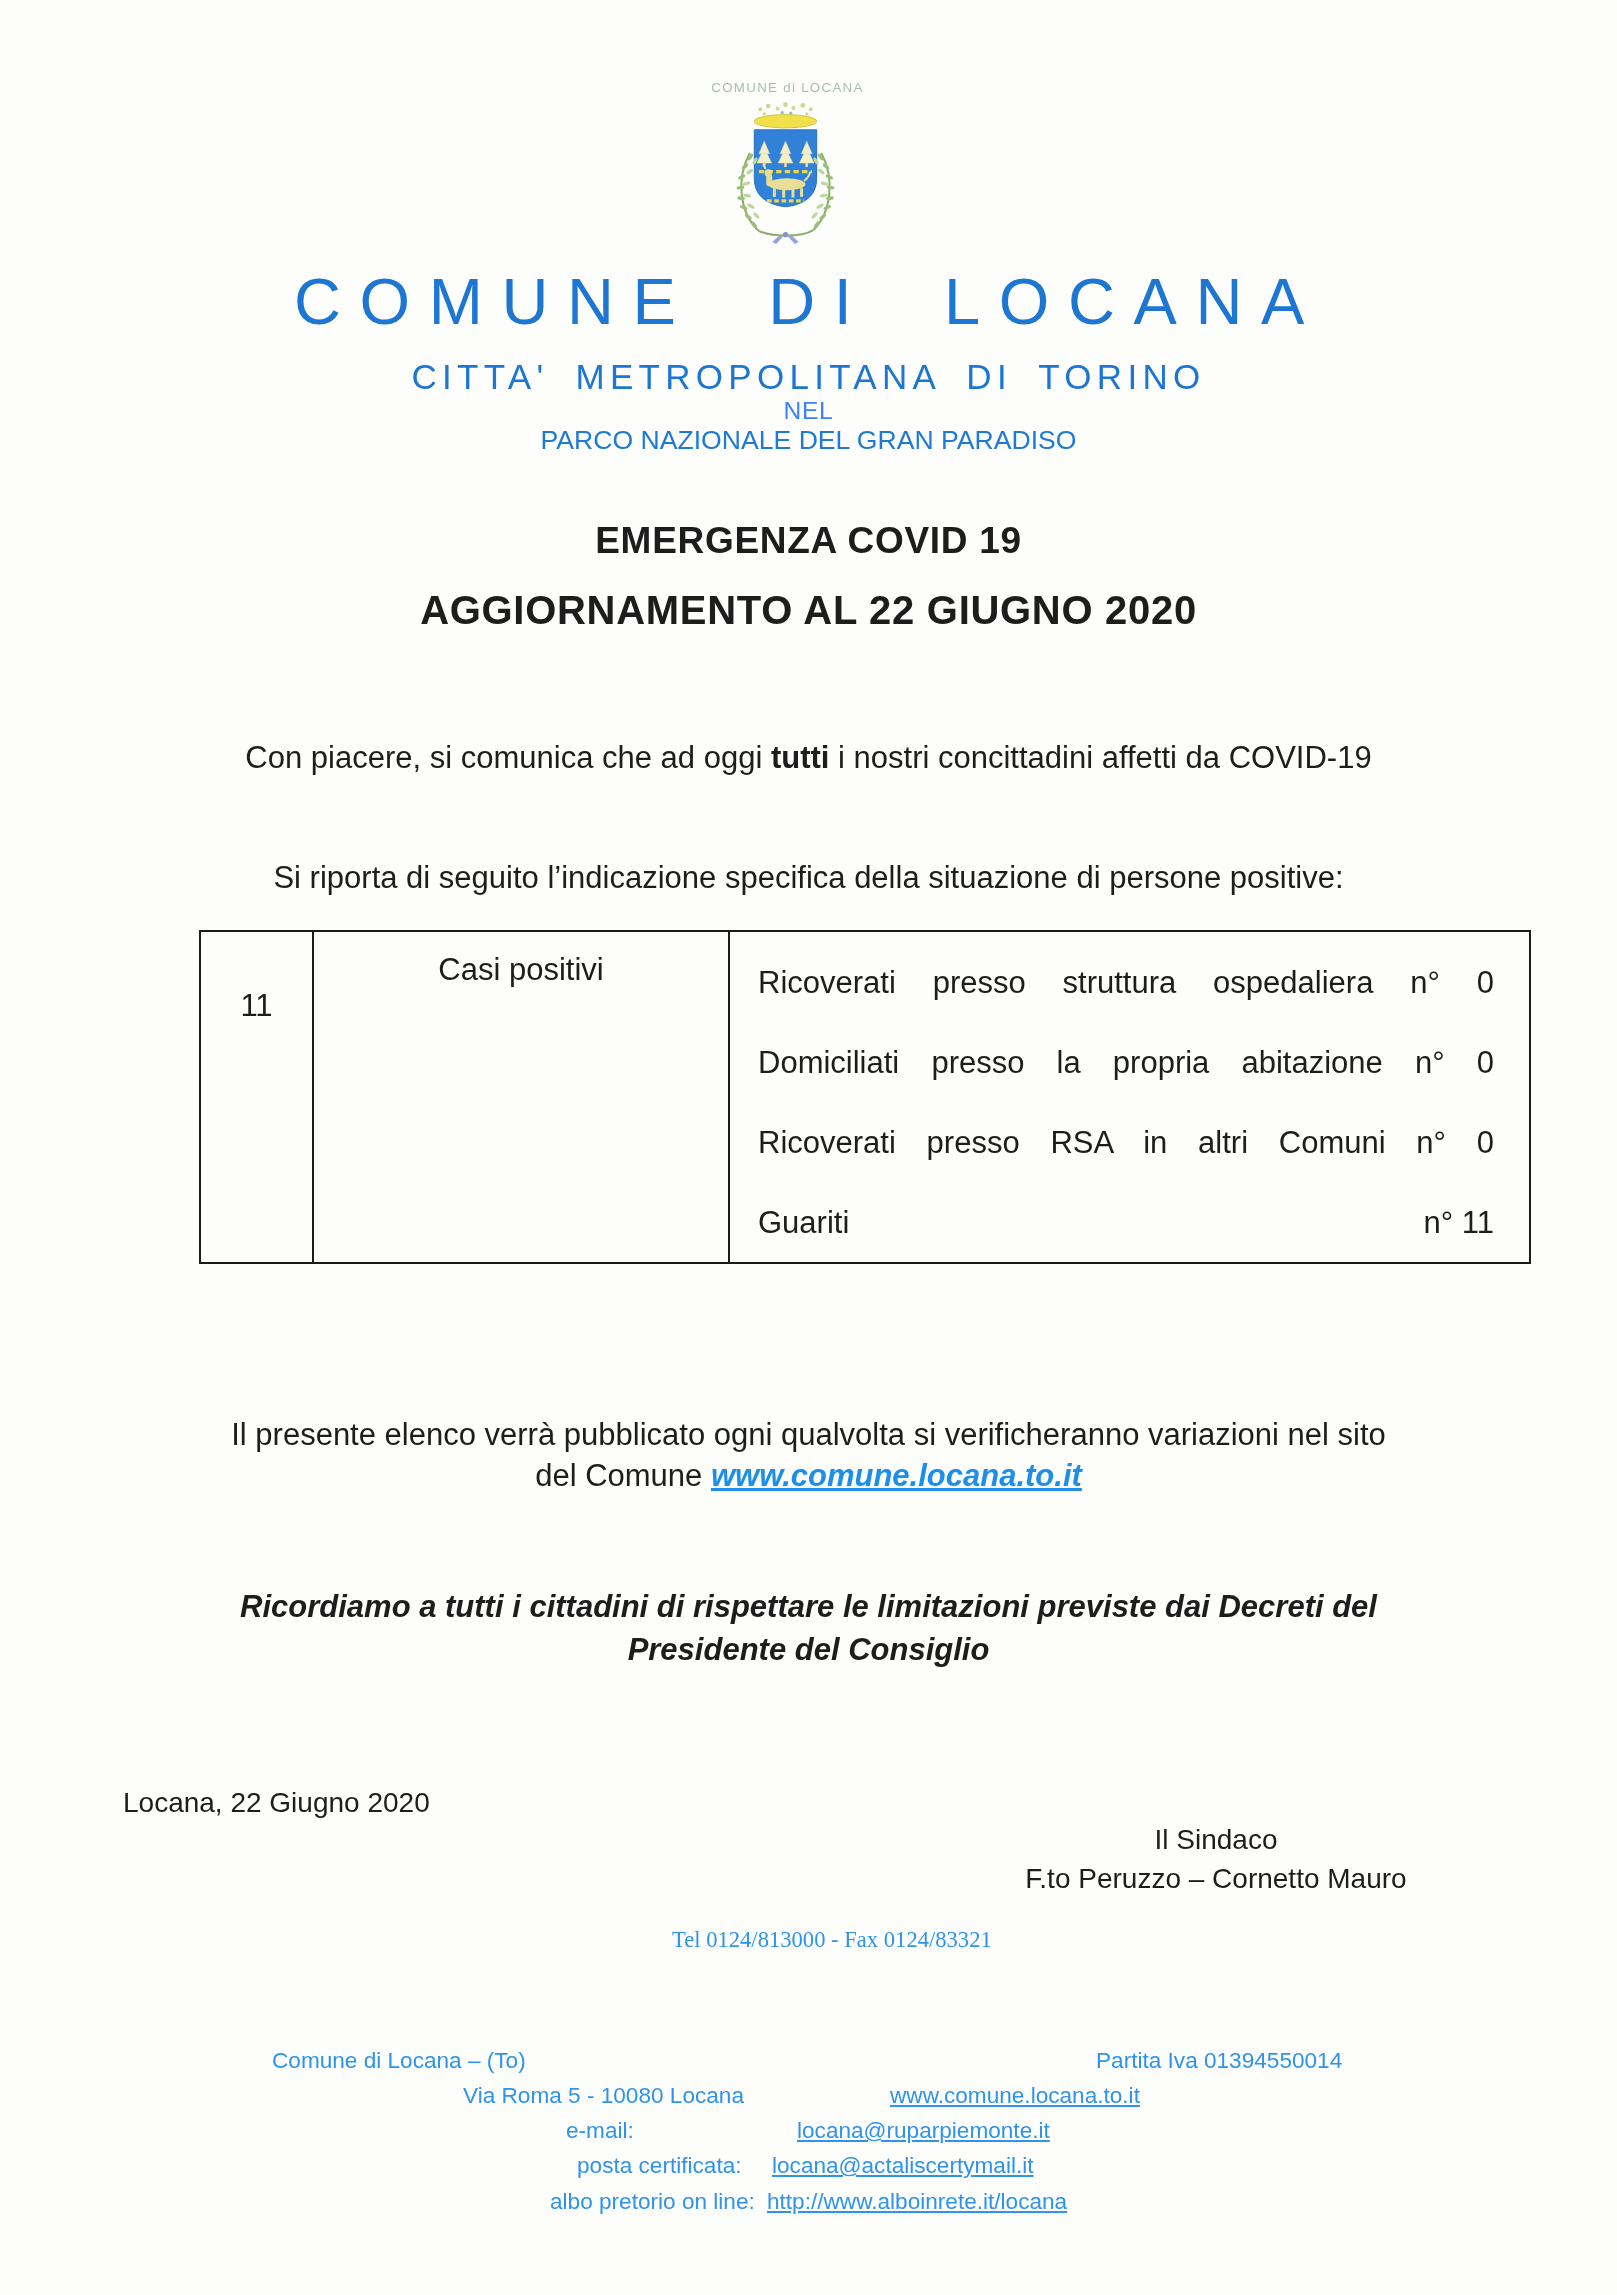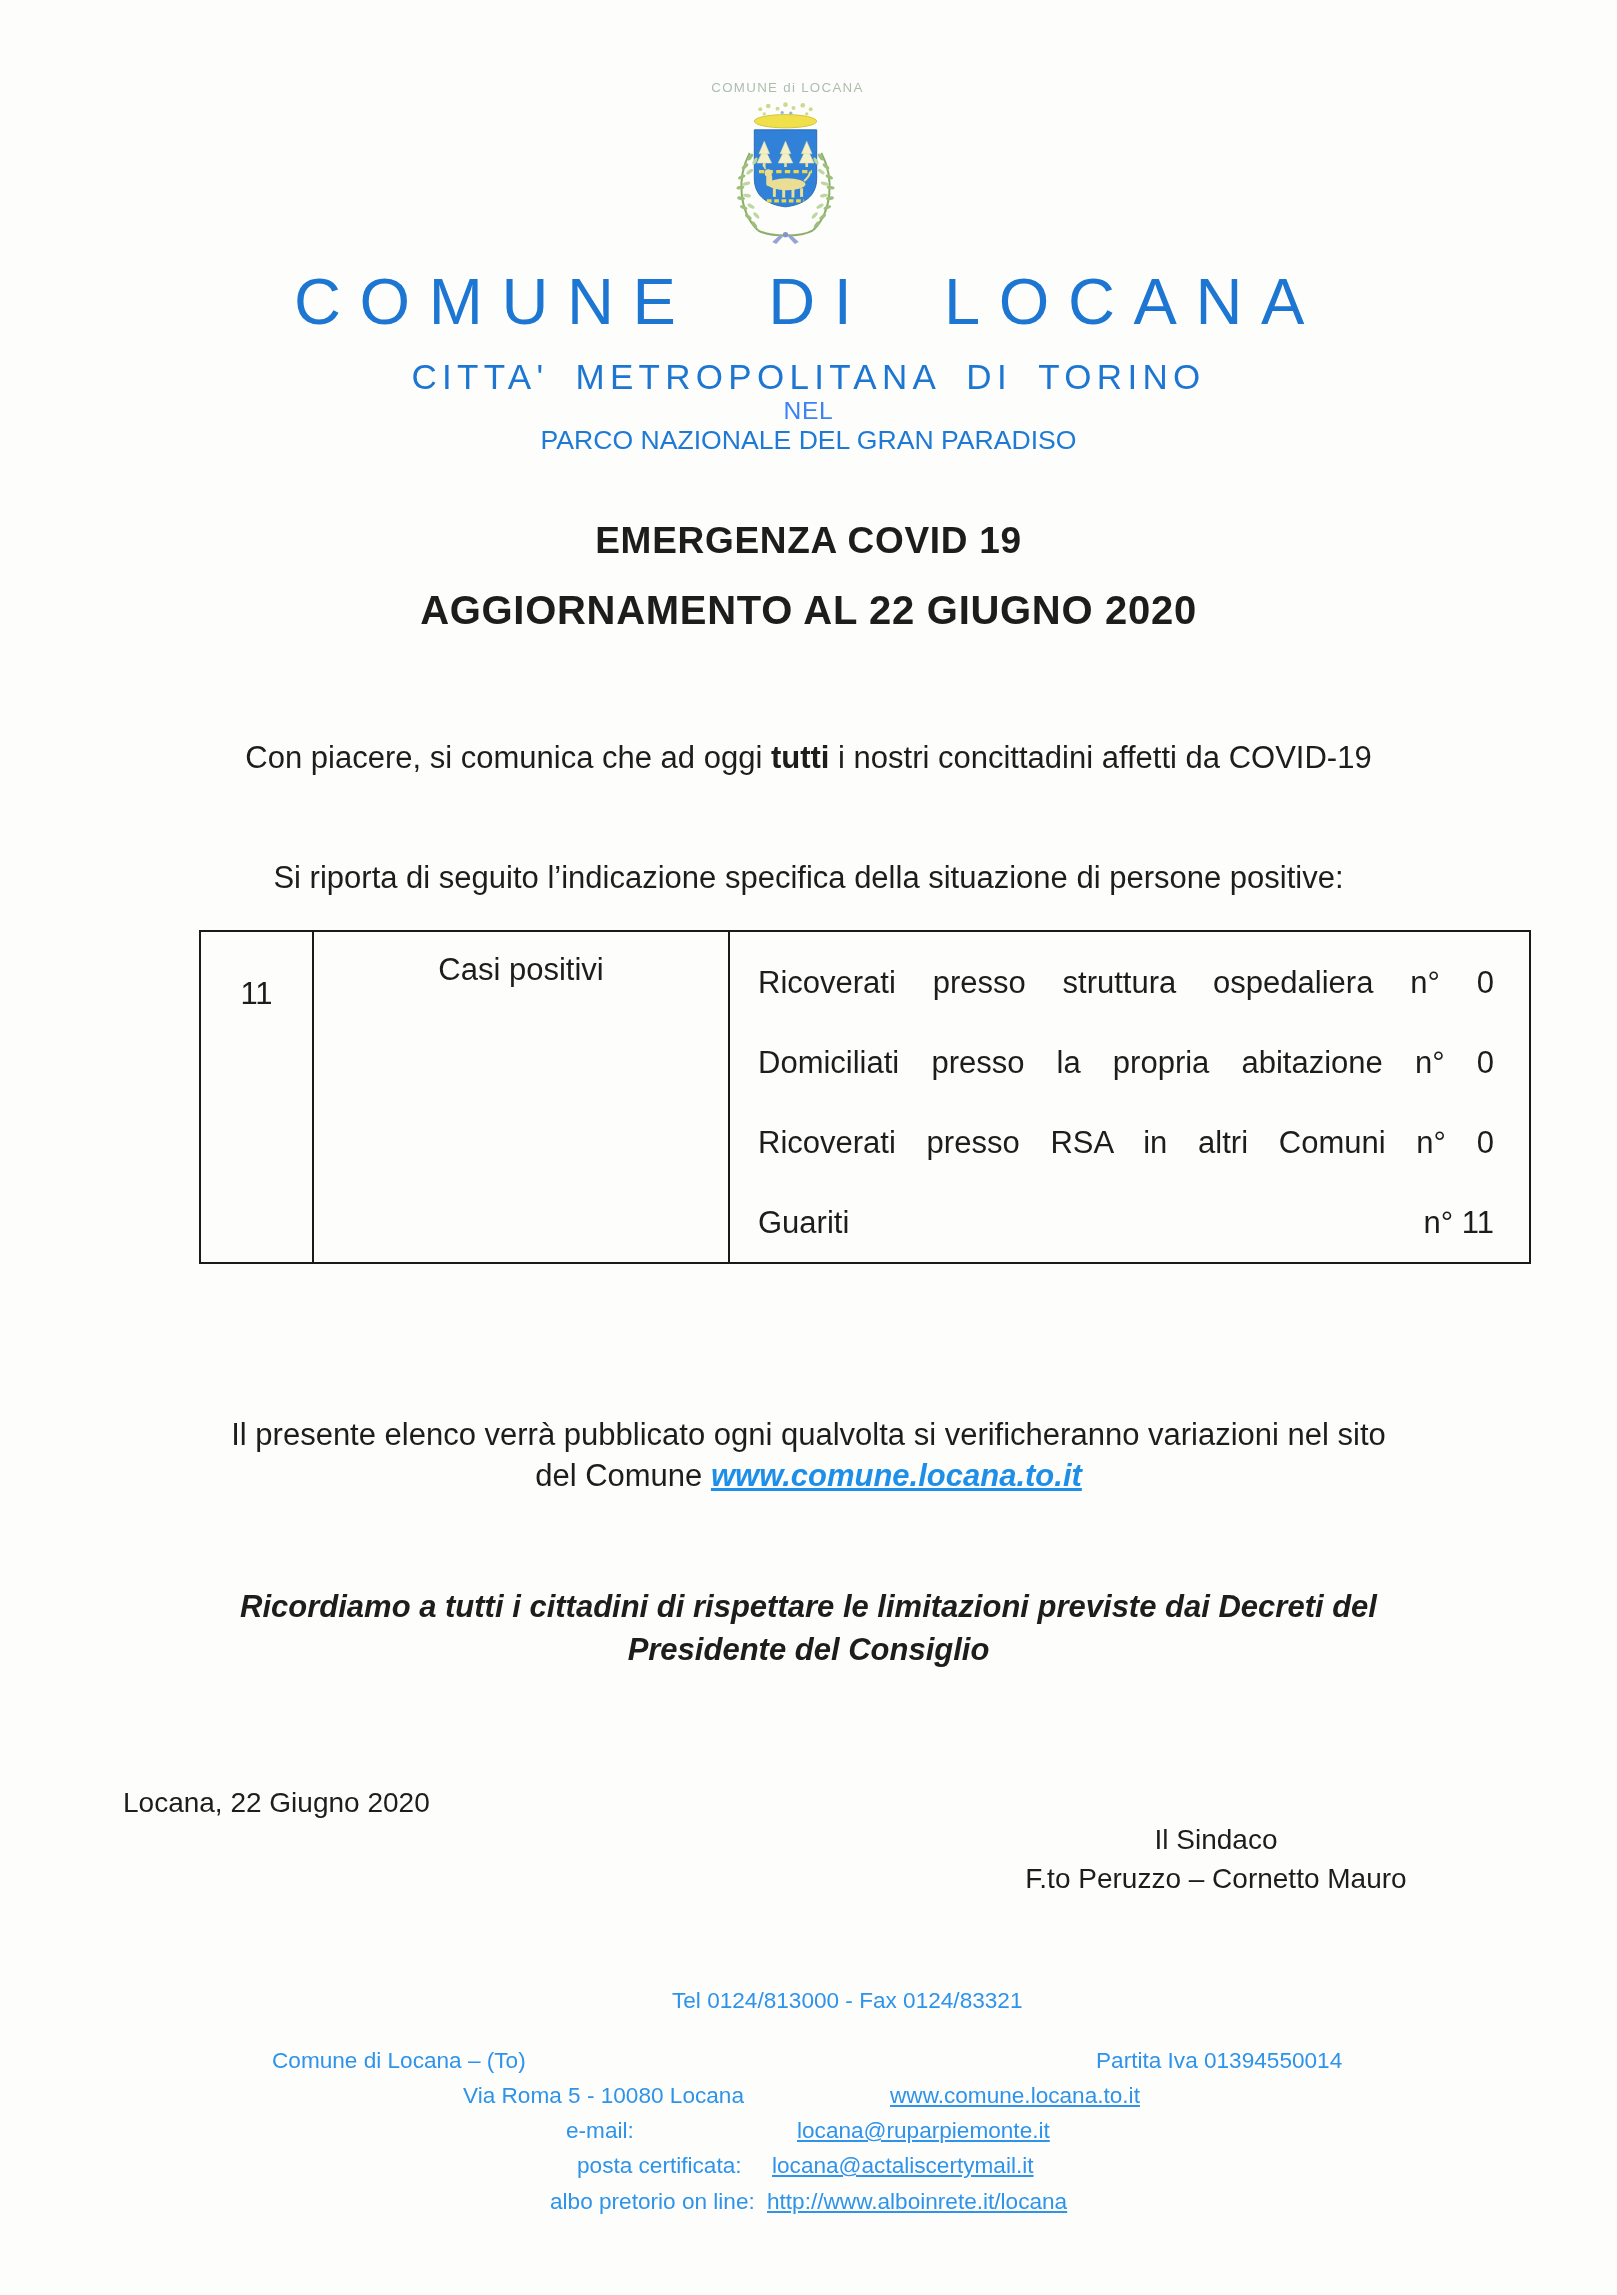--- a/index.html
+++ b/index.html
@@ -41,21 +41,21 @@
   .para2{top:860px;font-size:31px;}
   .bold{font-weight:bold;}
 
   
   .cases-table{
     left:199px;top:930px;width:1332px;height:334px;
     border:2.7px solid #1a1a1a;display:flex;box-sizing:border-box;
     font-size:31px;
   }
   .col-count{width:113px;border-right:2px solid #1a1a1a;box-sizing:border-box;
-    text-align:center;padding-top:44px;}
+    text-align:center;padding-top:56px;}
   .col-label{width:416px;border-right:2px solid #1a1a1a;box-sizing:border-box;
     text-align:center;padding-top:20px;}
   .col-detail{flex:1;padding:33px 35px 0 28px;box-sizing:border-box;}
   .jline{text-align:justify;text-align-last:justify;margin-bottom:44px;white-space:normal;}
   .lastline{display:flex;justify-content:space-between;}
 
   
   .para3{top:1414px;font-size:31px;line-height:41px;}
   .site-link{
     color:#1e8fe8;font-weight:bold;font-style:italic;
@@ -215,21 +215,21 @@
   </div>
 
   <div class="abs dateline">Locana, 22 Giugno 2020</div>
 
   <div class="abs signature">
     <div>Il Sindaco</div>
     <div>F.to Peruzzo – Cornetto Mauro</div>
   </div>
 
   <span class="f" style="left:272px;top:2048px;">Comune di Locana – (To)</span>
-  <span class="f" style="left:672px;top:1988px;">Tel 0124/813000 - Fax 0124/83321</span>
+  <span class="f" style="left:672px;top:1927px;font-family:Liberation Serif, serif;">Tel 0124/813000 - Fax 0124/83321</span>
   <span class="f" style="left:1096px;top:2048px;">Partita Iva 01394550014</span>
 
   <span class="f" style="left:463px;top:2083px;">Via Roma 5 - 10080 Locana</span>
   <a class="f f-link" style="left:890px;top:2083px;">www.comune.locana.to.it</a>
 
   <span class="f" style="left:566px;top:2118px;">e-mail:</span>
   <a class="f f-link" style="left:797px;top:2118px;">locana@ruparpiemonte.it</a>
 
   <span class="f" style="left:577px;top:2153px;">posta certificata:</span>
   <a class="f f-link" style="left:772px;top:2153px;">locana@actaliscertymail.it</a>

